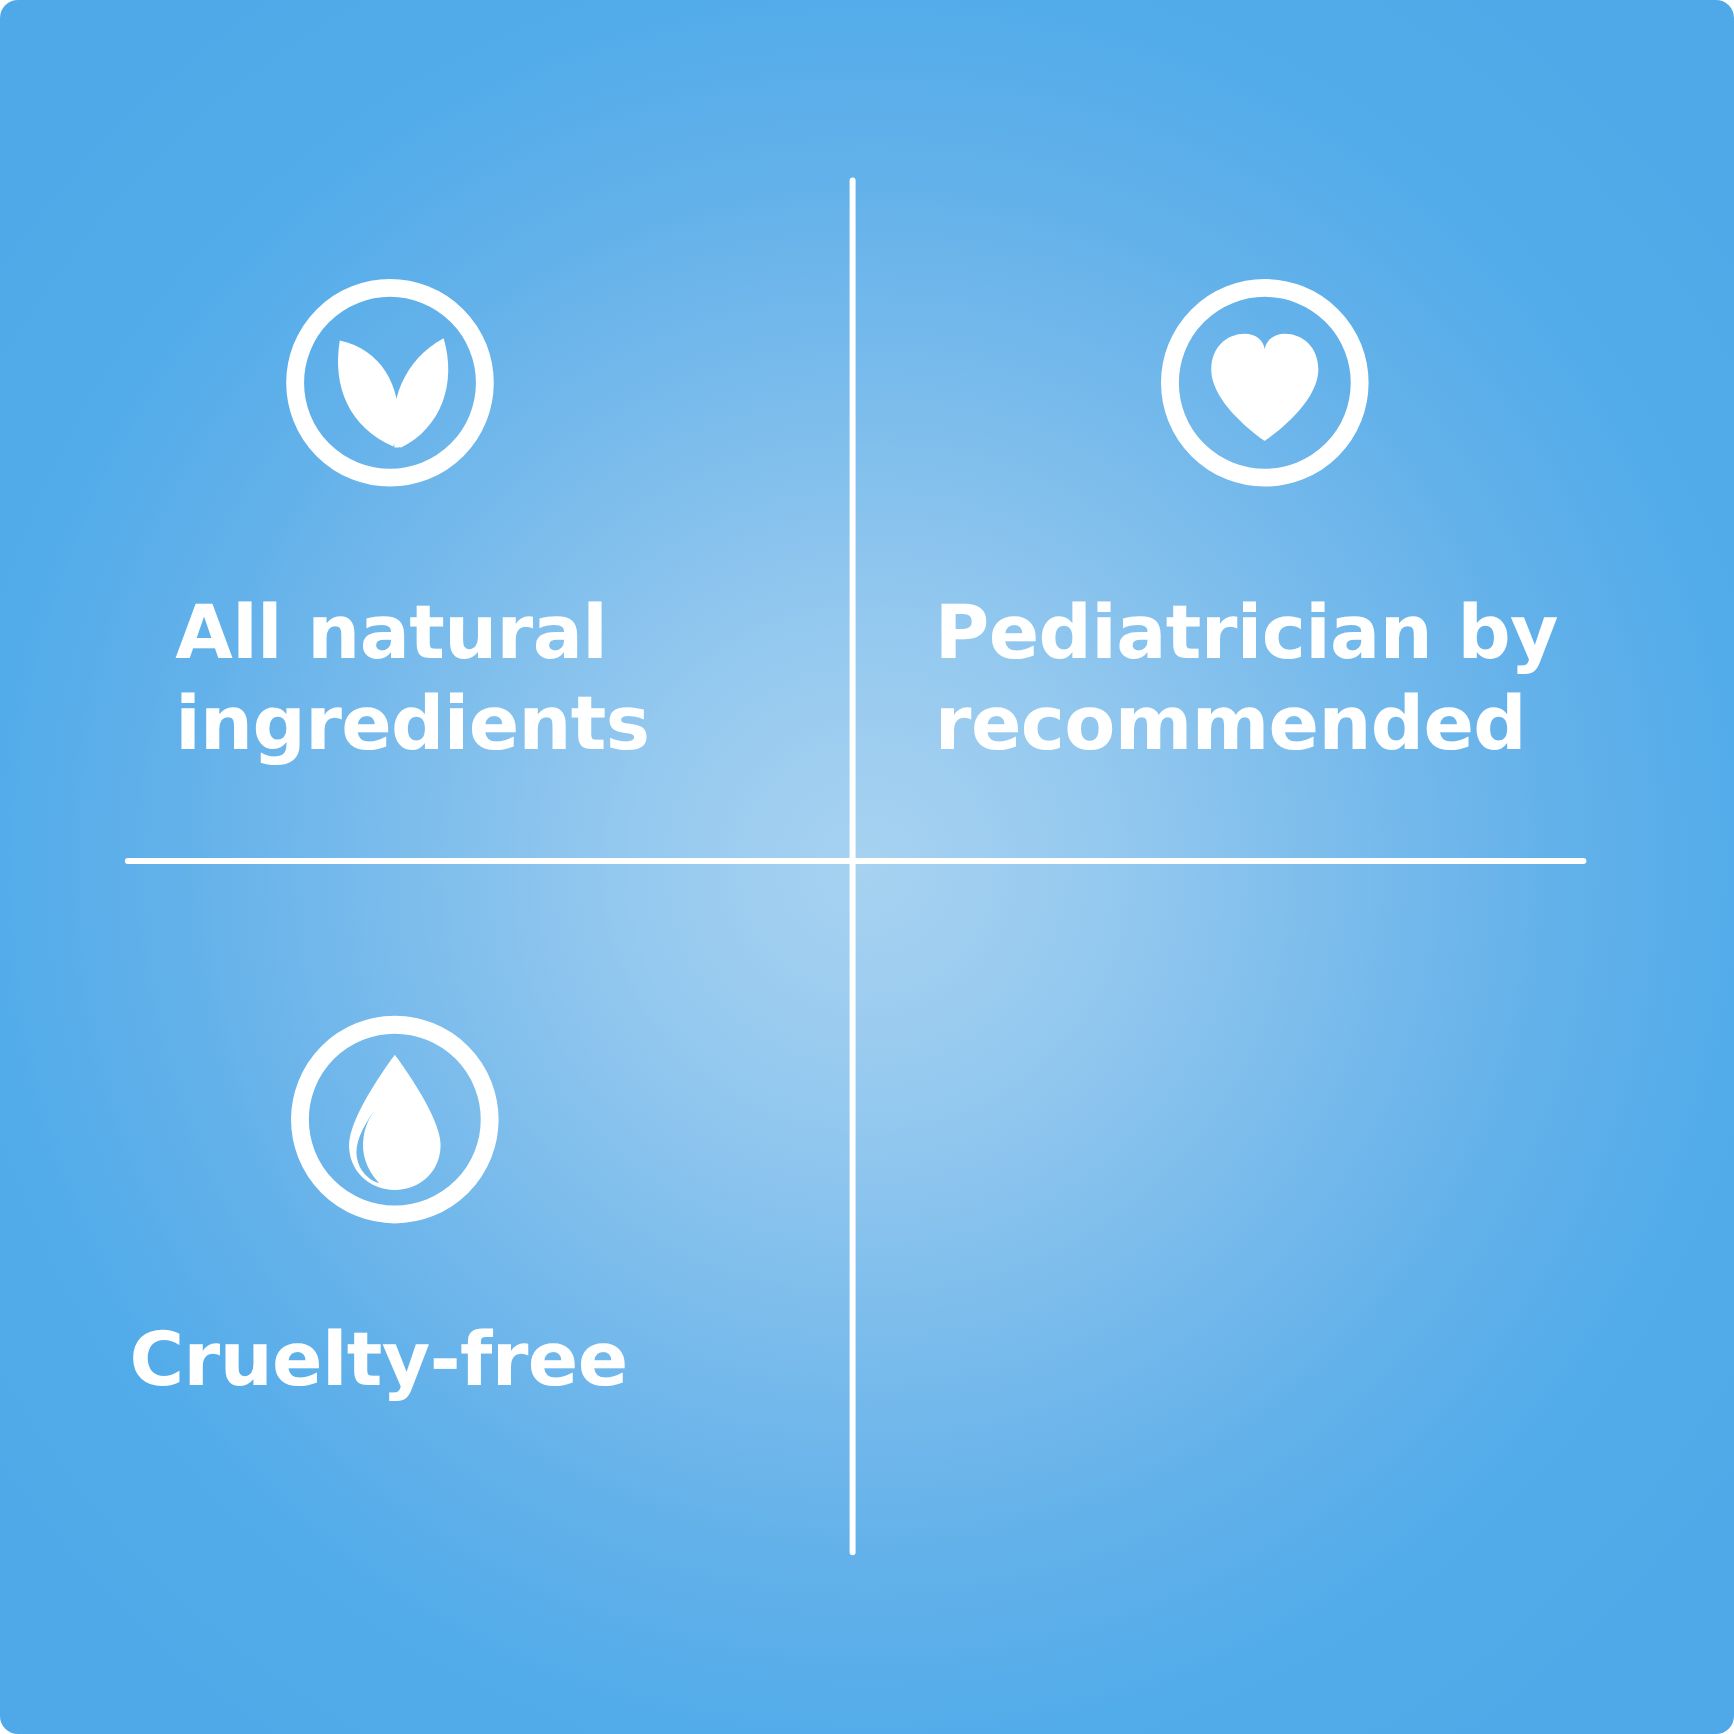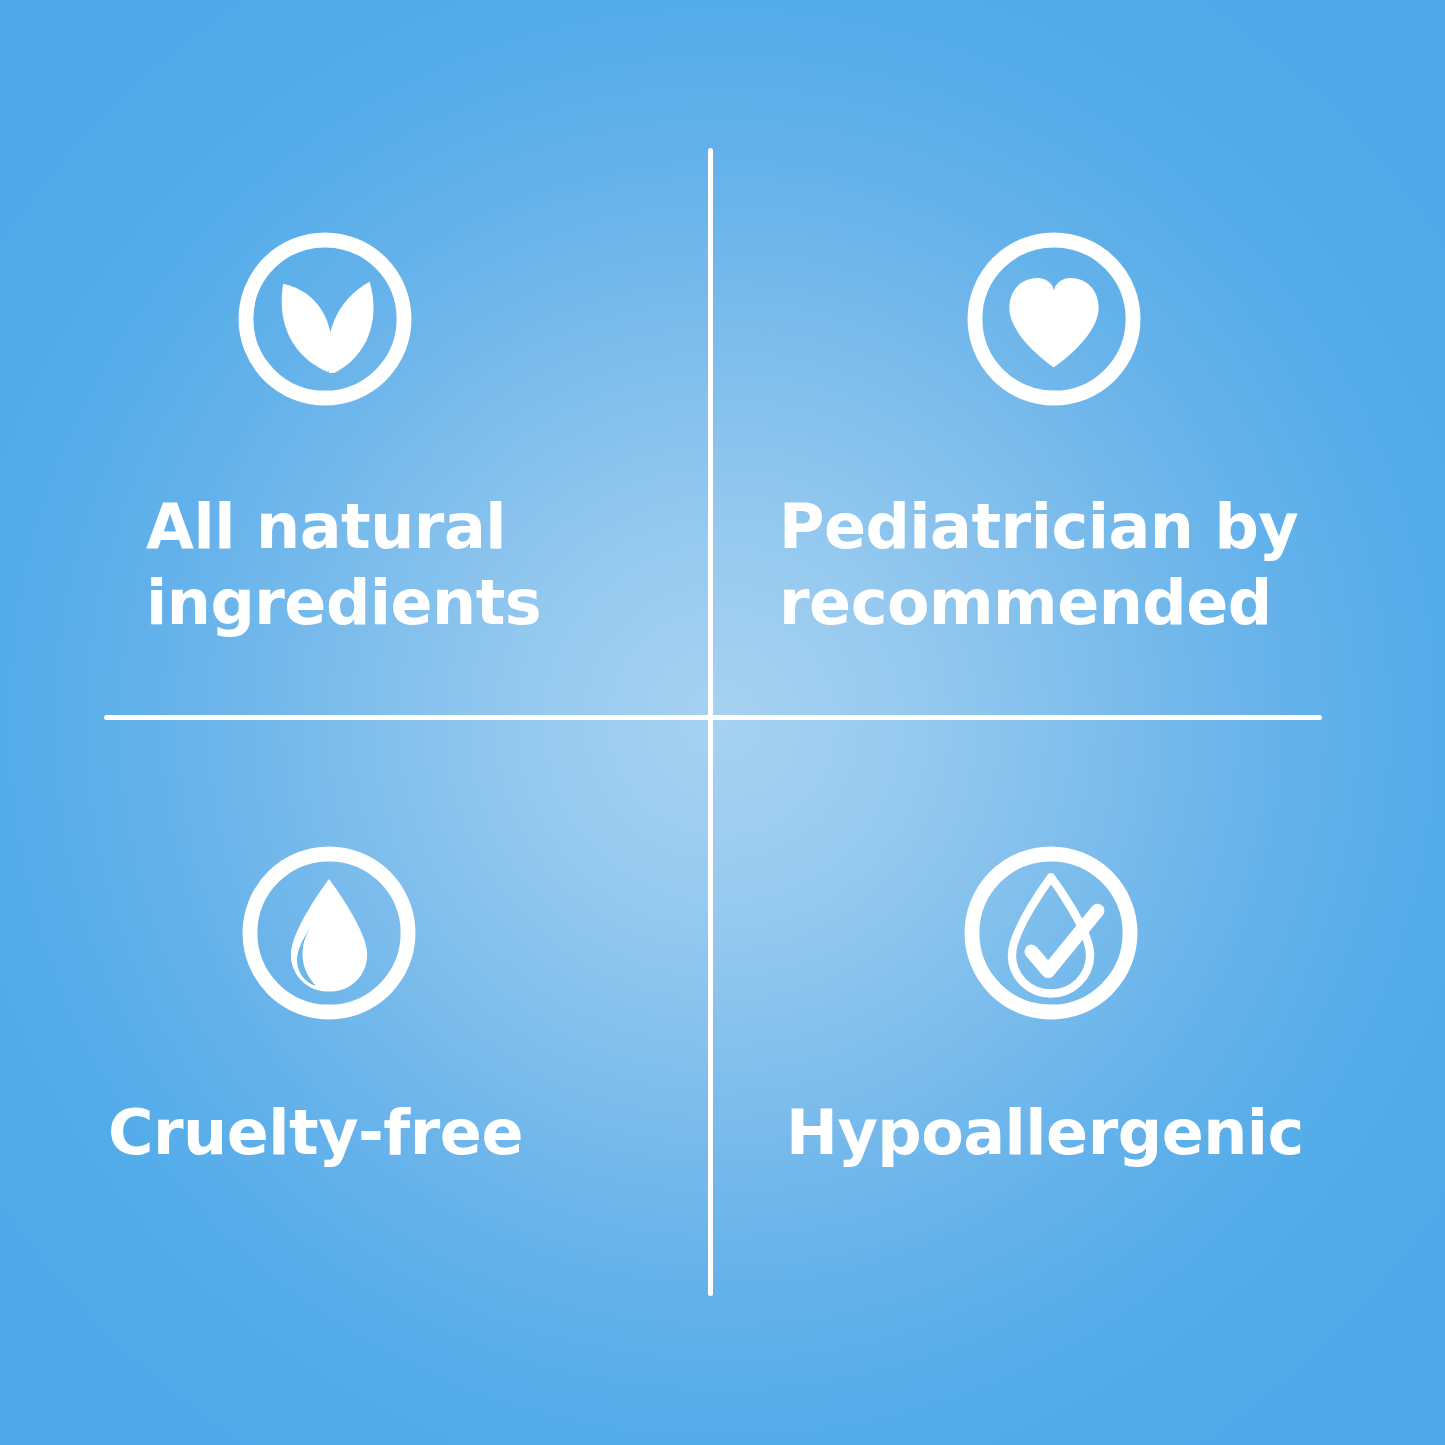--- a/index.html
+++ b/index.html
@@ -15,20 +15,21 @@
     font-family: "DejaVu Sans", "Liberation Sans", sans-serif;
     background-color: #52ace9;
     background-image: radial-gradient(
         ellipse 62% 62% at 50% 50%,
         #a7d2f1 0%,
         #95c9ef 22%,
         #7dbdec 42%,
         #63b1ea 64%,
         #52ace9 82%,
         #4fa9e8 100%);
+    border-radius: 15px;
   }
 
   
   .divider-v {
     position: absolute;
     left: 708px;
     top: 148px;
     width: 5px;
     height: 1148px;
     background: #ffffff;
@@ -116,24 +117,14 @@
     <div class="icon-wrap">
       <svg viewBox="0 0 200 200" xmlns="http://www.w3.org/2000/svg">
         <circle cx="100" cy="100" r="85" fill="none" stroke="#ffffff" stroke-width="16"></circle>
         <path d="M100 152 C100 152 52 120 52 88 C52 68 66 56 82 56 C92 56 99 62 100 70 C101 62 108 56 118 56 C134 56 148 68 148 88 C148 120 100 152 100 152 Z" fill="#ffffff"></path>
       </svg>
     </div>
     <div class="feature-label">Pediatrician by
 recommended</div>
   </div>
 
-  <div class="cell cell-br">
-    <div class="icon-wrap">
-      <svg viewBox="0 0 200 200" xmlns="http://www.w3.org/2000/svg">
-        <circle cx="100" cy="100" r="85" fill="none" stroke="#ffffff" stroke-width="16"></circle>
-        <path d="M100 40 C100 40 58 96 58 124 C58 147 77 165 100 165 C123 165 142 147 142 124 C142 96 100 40 100 40 Z" fill="none" stroke="#ffffff" stroke-width="9" stroke-linejoin="round"></path>
-        <path d="M79 120 L97 141 L150 76" fill="none" stroke="#ffffff" stroke-width="15" stroke-linecap="round" stroke-linejoin="round"></path>
-      </svg>
-    </div>
-    <div class="feature-label">Hypoallergenic</div>
-  </div>
 
 </div>
 
 </body></html>

